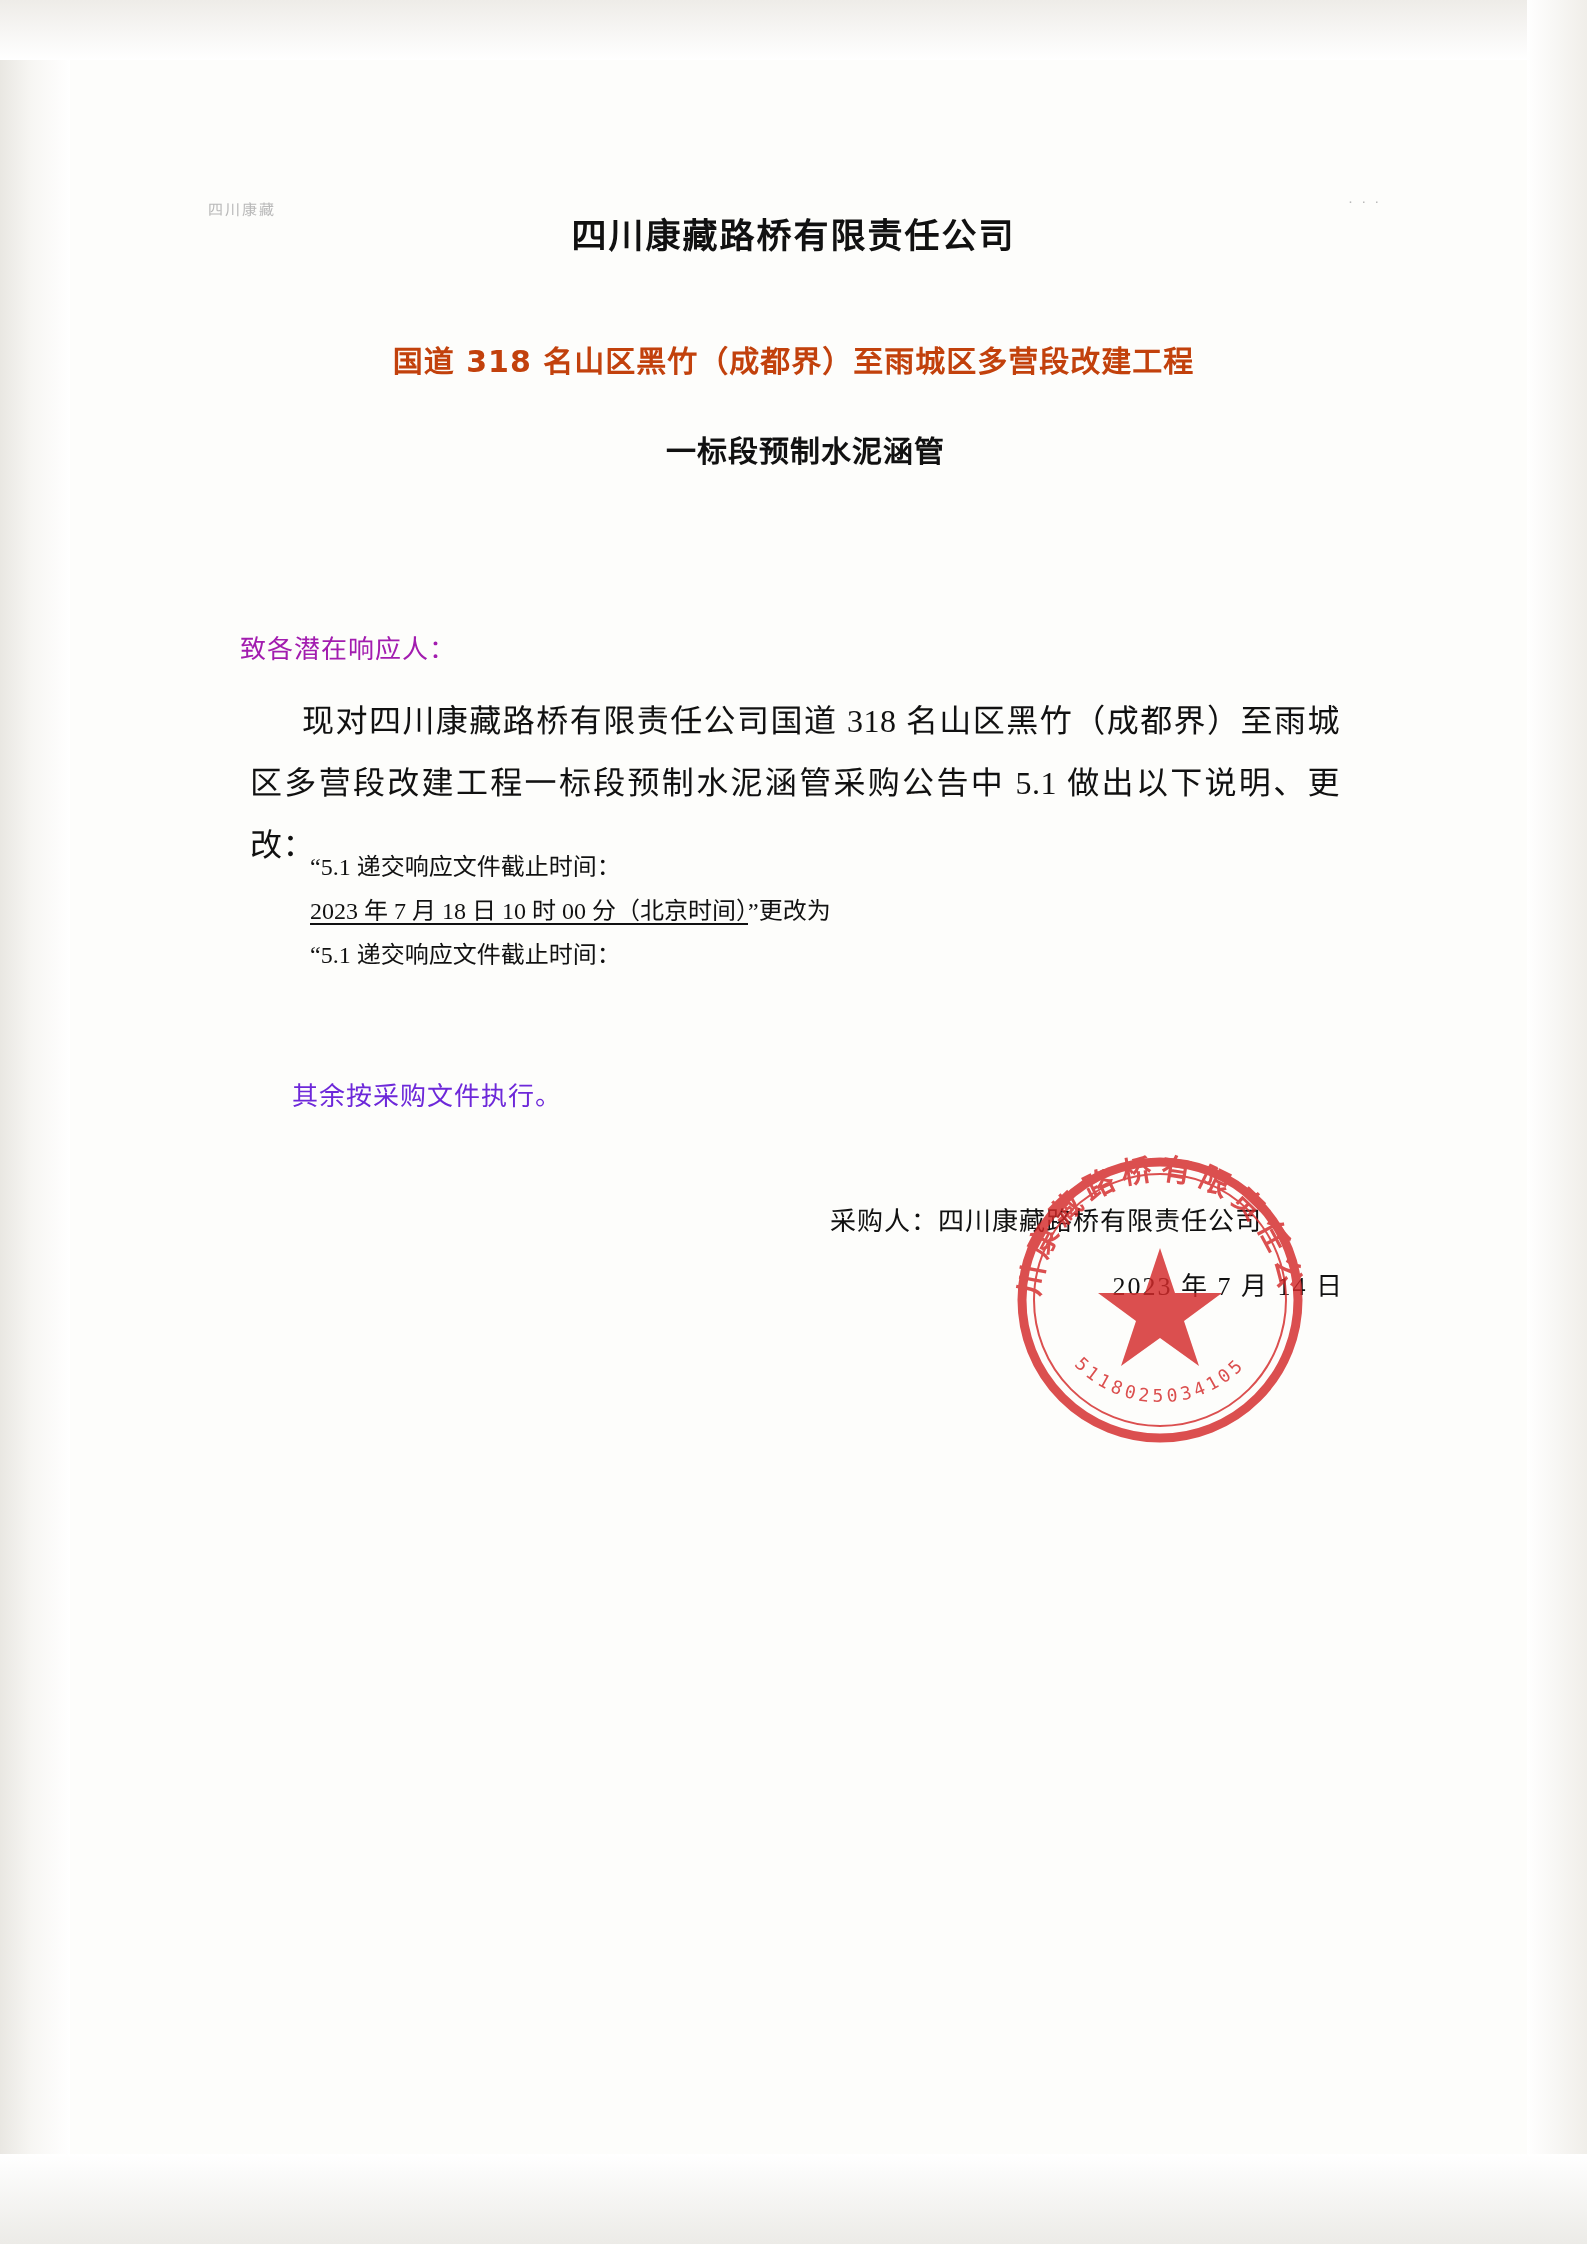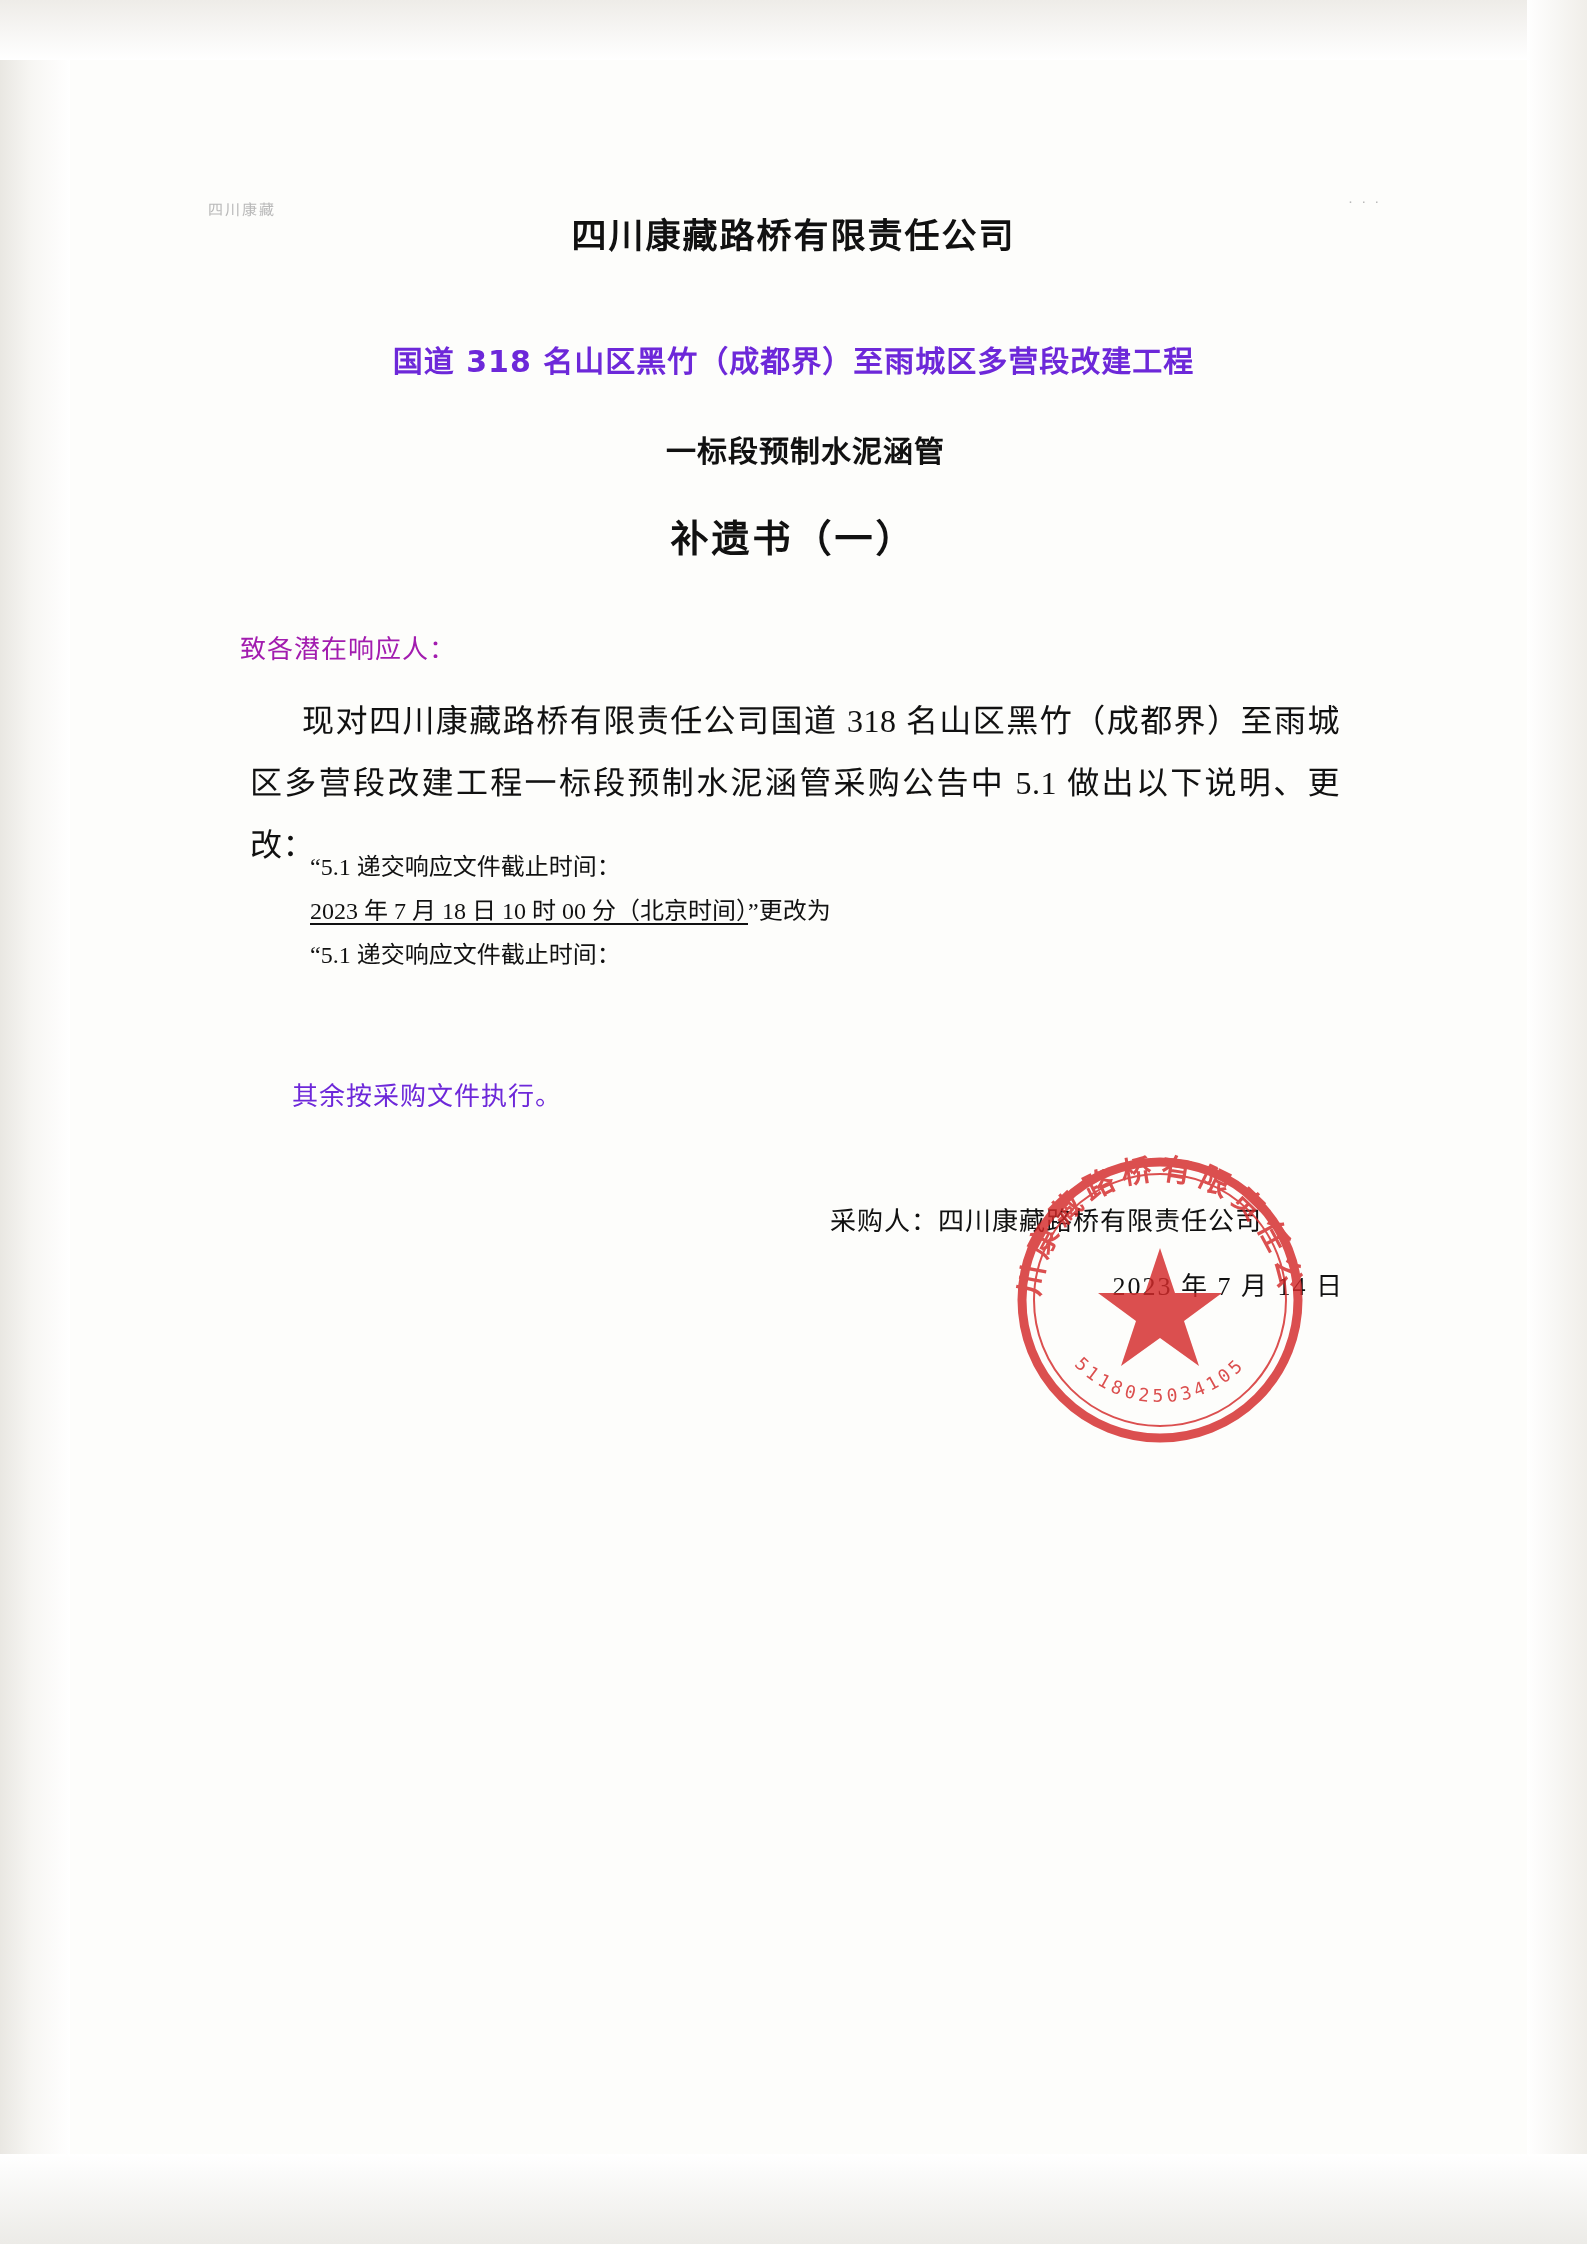--- a/index.html
+++ b/index.html
@@ -81,21 +81,21 @@
 
   .project-line1 {
     position: absolute;
     top: 337px;
     left: 0;
     width: 1587px;
     text-align: center;
     font-size: 30px;
     font-weight: bold;
     letter-spacing: 1px;
-    color: #6d28d9;
+    color: #c2410c;
     font-family: "DejaVu Sans", "Liberation Sans", sans-serif;
   }
   .project-line2 {
     position: absolute;
     top: 427px;
     left: 0;
     width: 1587px;
     text-align: center;
     font-size: 30px;
     font-weight: bold;
@@ -199,21 +199,20 @@
   <div class="content">
 
     <div class="corner-mark left">四川康藏</div>
     <div class="corner-mark right">· · ·</div>
 
     <div class="company-title">四川康藏路桥有限责任公司</div>
 
     <div class="project-line1">国道 318 名山区黑竹（成都界）至雨城区多营段改建工程</div>
     <div class="project-line2">一标段预制水泥涵管</div>
 
-    <div class="doc-title">补遗书（一）</div>
 
     <div class="salutation">致各潜在响应人：</div>
 
     <div class="body-para">现对四川康藏路桥有限责任公司国道 318 名山区黑竹（成都界）至雨城区多营段改建工程一标段预制水泥涵管采购公告中 5.1 做出以下说明、更改：</div>
 
     <div class="quote-block">
       <div class="ln">“5.1 递交响应文件截止时间：</div>
       <div class="ln">
         <span class="uline">2023 年 7 月 18 日 10 时 00 分（北京时间）</span><span>”更改为</span>
       </div>

